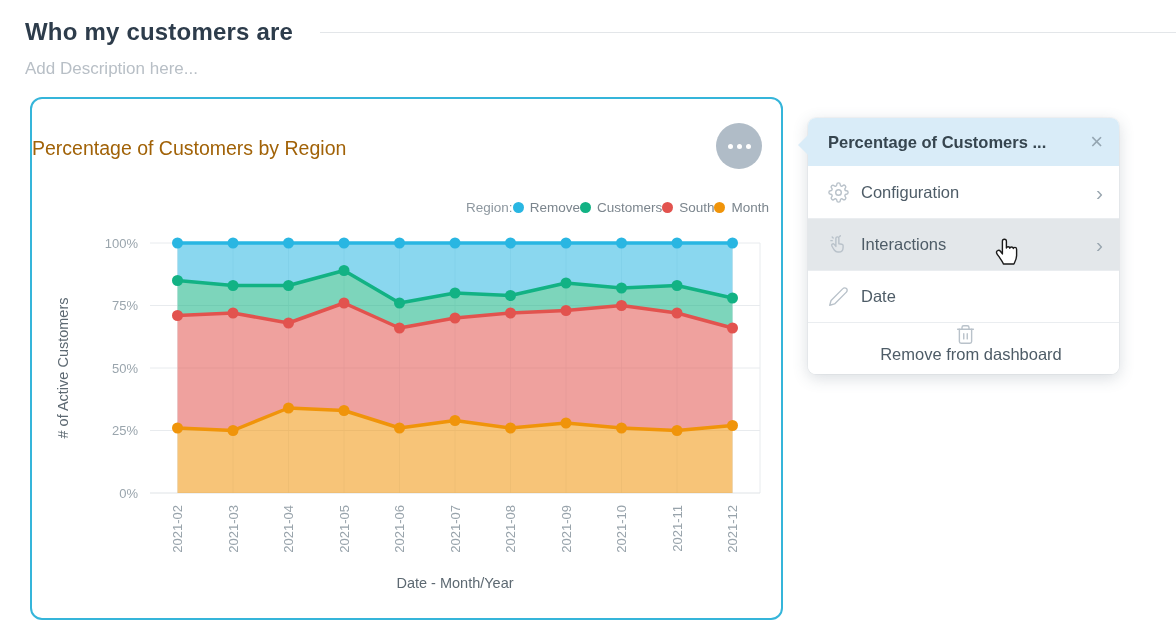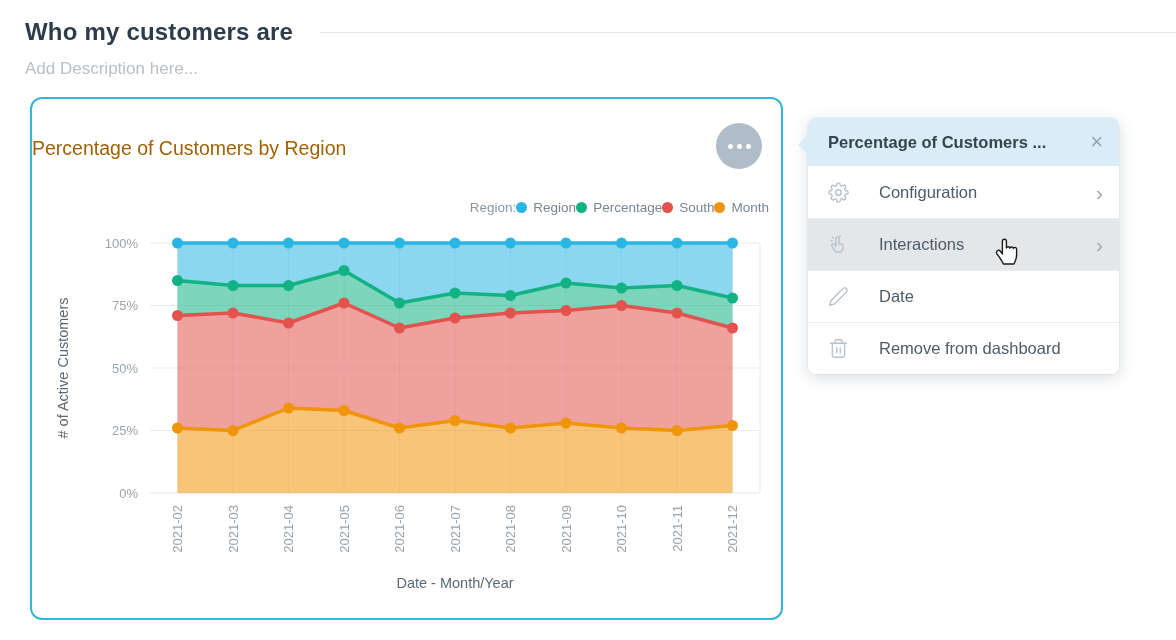--- a/index.html
+++ b/index.html
@@ -38,26 +38,26 @@
     border-top:11px solid transparent; border-bottom:11px solid transparent;
     border-right:11px solid #d9ecf8; }
   .pop-header { height:48px; background:#d9ecf8; border-radius:8px 8px 0 0;
     display:flex; align-items:center; padding:0 16px 0 20px;
     font-size:16.5px; font-weight:700; color:#36454f;justify-content:flex-end; }
   .pop-close { margin-left:auto; font-size:22px; font-weight:300; color:#95a6b2;
     cursor:pointer; line-height:1; }
   .pop-row { height:52px; display:flex; align-items:center; padding:0 16px 0 19px;
     font-size:16.5px; color:#4e5c67; cursor:pointer; background:#fff; }
   .pop-row + .pop-row { border-top:1px solid #eaedf0; }
-  .pop-row:last-child { border-radius:0 0 8px 8px; }
+  .pop-row:last-child { border-radius:0 0 8px 8px;flex-direction:column; }
   .pop-row.hl { background:#e3e7ea; }
   .pop-row .ic { width:22px; height:22px; flex:0 0 22px; display:flex; align-items:center; justify-content:center; }
   .pop-row .ic svg { width:21px; height:21px; stroke:#b9c2ca; fill:none;
     stroke-width:1.6; stroke-linecap:round; stroke-linejoin:round; }
-  .pop-row .lbl { margin-left:30px; }
+  .pop-row .lbl { margin-left:12px; }
   .pop-row .chev { margin-left:auto; color:#9aa7b0; font-size:21px; line-height:1; }
 
   .cursor { position:absolute; left:994px; top:233px; z-index:40; pointer-events:none; }
 </style>
 </head>
 <body>
 
 <div class="page-title">Who my customers are</div>
 <div class="title-rule"></div>
 <div class="page-desc">Add Description here...</div>
@@ -70,25 +70,25 @@
       <i></i>
         <i></i>
         <i></i>
     </span>
   </div>
 
   <div class="legend" id="legend">
     <span class="lg-label">Region:</span>
   <span class="lg-item">
         <span class="dot" style="background: rgb(41, 182, 226);"></span>
-        <span>Region</span>
+        <span>Remove</span>
       </span>
       <span class="lg-item">
         <span class="dot" style="background: rgb(18, 178, 132);"></span>
-        <span>Percentage</span>
+        <span>Customers</span>
       </span>
       <span class="lg-item">
         <span class="dot" style="background: rgb(226, 83, 78);"></span>
         <span>South</span>
       </span>
       <span class="lg-item">
         <span class="dot" style="background: rgb(240, 148, 10);"></span>
         <span>Month</span>
       </span>
     </div>

